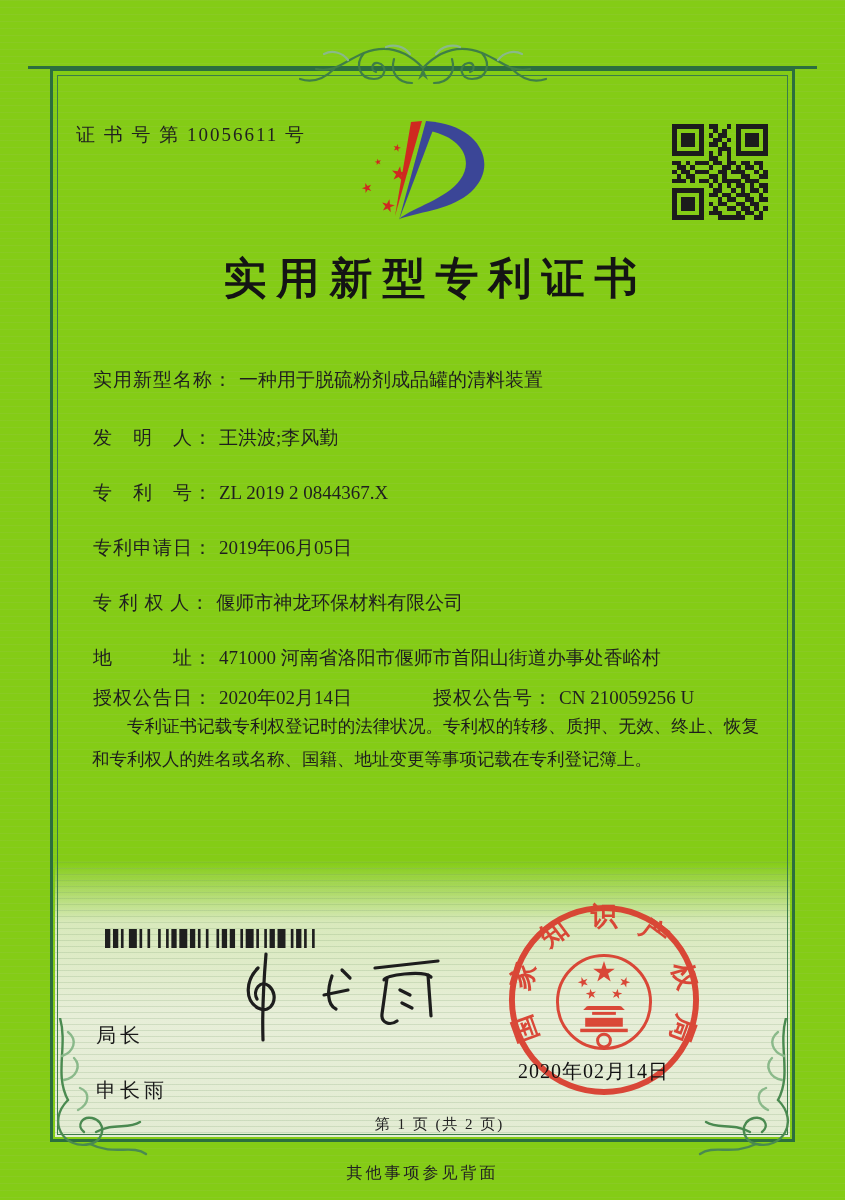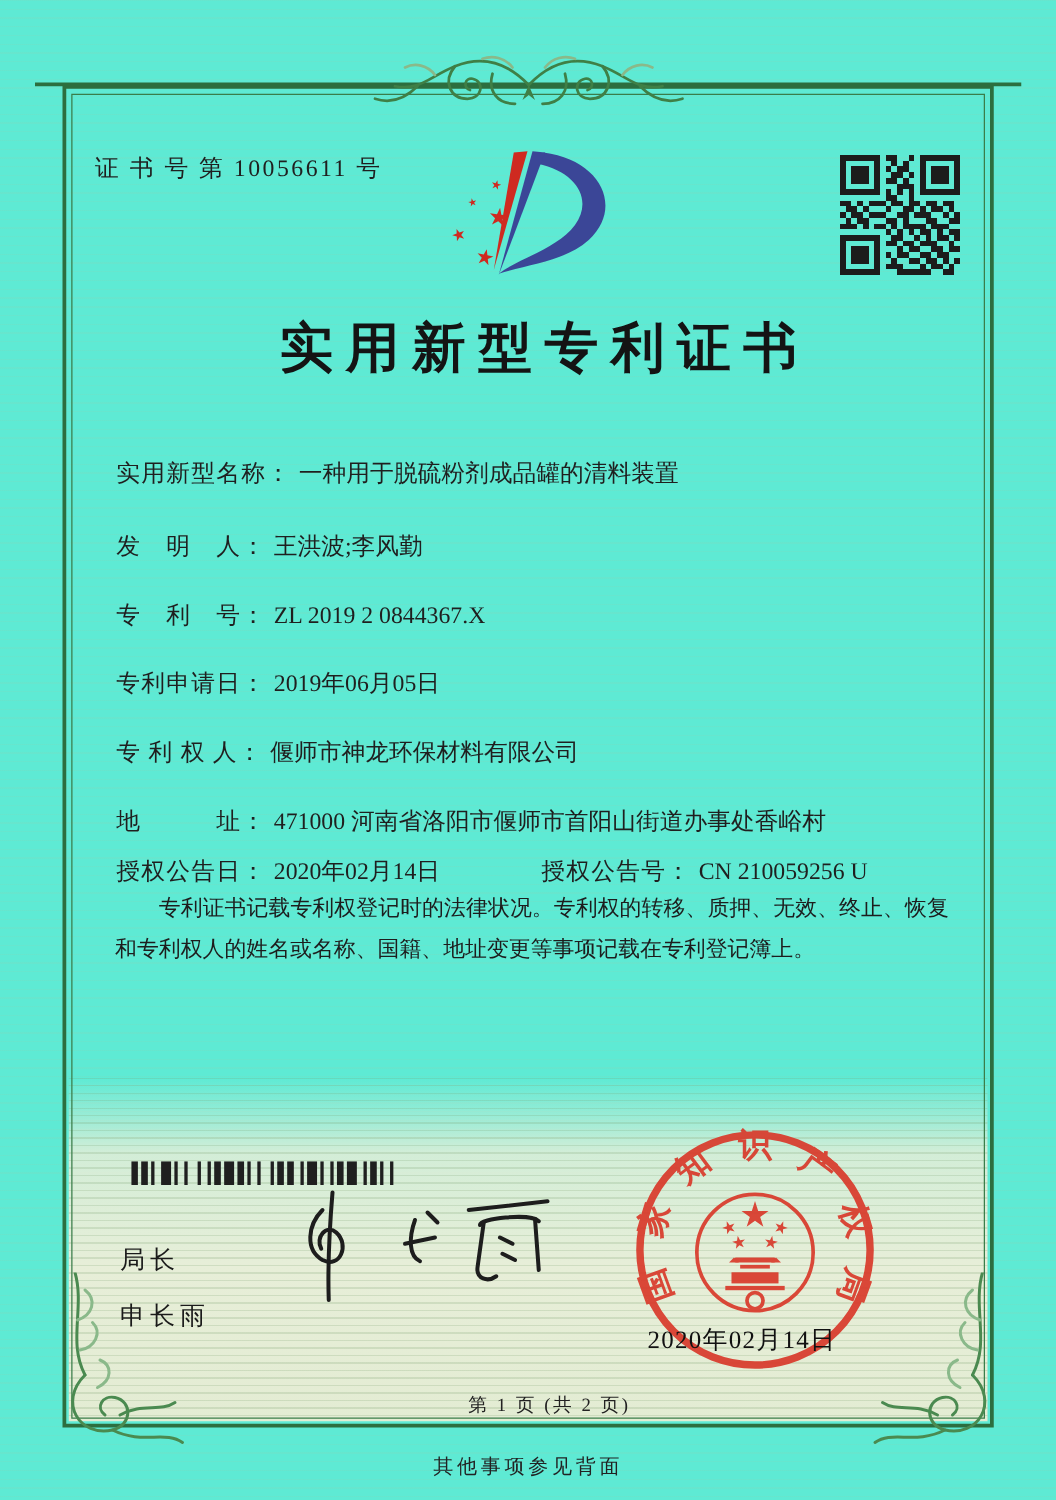--- a/index.html
+++ b/index.html
@@ -1,20 +1,20 @@
 <!DOCTYPE html>
 <html><head>
 <meta charset="utf-8">
 <style>
   html,body{margin:0;padding:0;background:#e8e4d4;}
   .page{
     position:relative;
     width:845px;height:1200px;
     margin:0 auto;
-    background:#5eead4;
+    background:#84cc16;
     font-family:"Liberation Serif","DejaVu Serif",serif;
     color:#222;
     overflow:hidden;
   }
   
   .page::before{
     content:"";position:absolute;inset:0;
     background:repeating-linear-gradient(180deg, rgba(180,190,150,.10) 0 1px, transparent 1px 7px);
     pointer-events:none;
   }
@@ -53,21 +53,21 @@
   .field-row .label{letter-spacing:1px;}
   .field-row .value{margin-left:6px;}
   .grant-no{position:absolute;left:340px;top:0;text-align:center;}
   .body-text{
     position:absolute;left:92px;top:710px;width:667px;
     font-size:17.5px;line-height:1.88;color:#1d1d1d;text-align:justify;
   }
   .body-text p{margin:0;text-indent:2em;}
   .barcode{position:absolute;left:105px;top:929px;width:215px;height:19px;}
   .director-block{position:absolute;left:96px;top:994px;font-size:20px;color:#1a1a1a;}
-  .director-block .line{margin-bottom:18px;letter-spacing:4px;}
+  .director-block .line{margin-bottom:18px;letter-spacing:4px;margin-top:28px;}
   .signature-box{position:absolute;left:228px;top:948px;width:235px;height:100px;}
   .seal-box{position:absolute;left:505px;top:901px;width:198px;height:198px;opacity:.92;}
   .seal-date{
     position:absolute;left:518px;top:1058px;font-size:20px;letter-spacing:1px;color:#111;z-index:6;
   }
   .page-num{
     position:absolute;left:0;right:0;top:1115px;text-align:center;
     font-size:15px;letter-spacing:2px;color:#222;padding-left:34px;
   }
   .footer-note{

